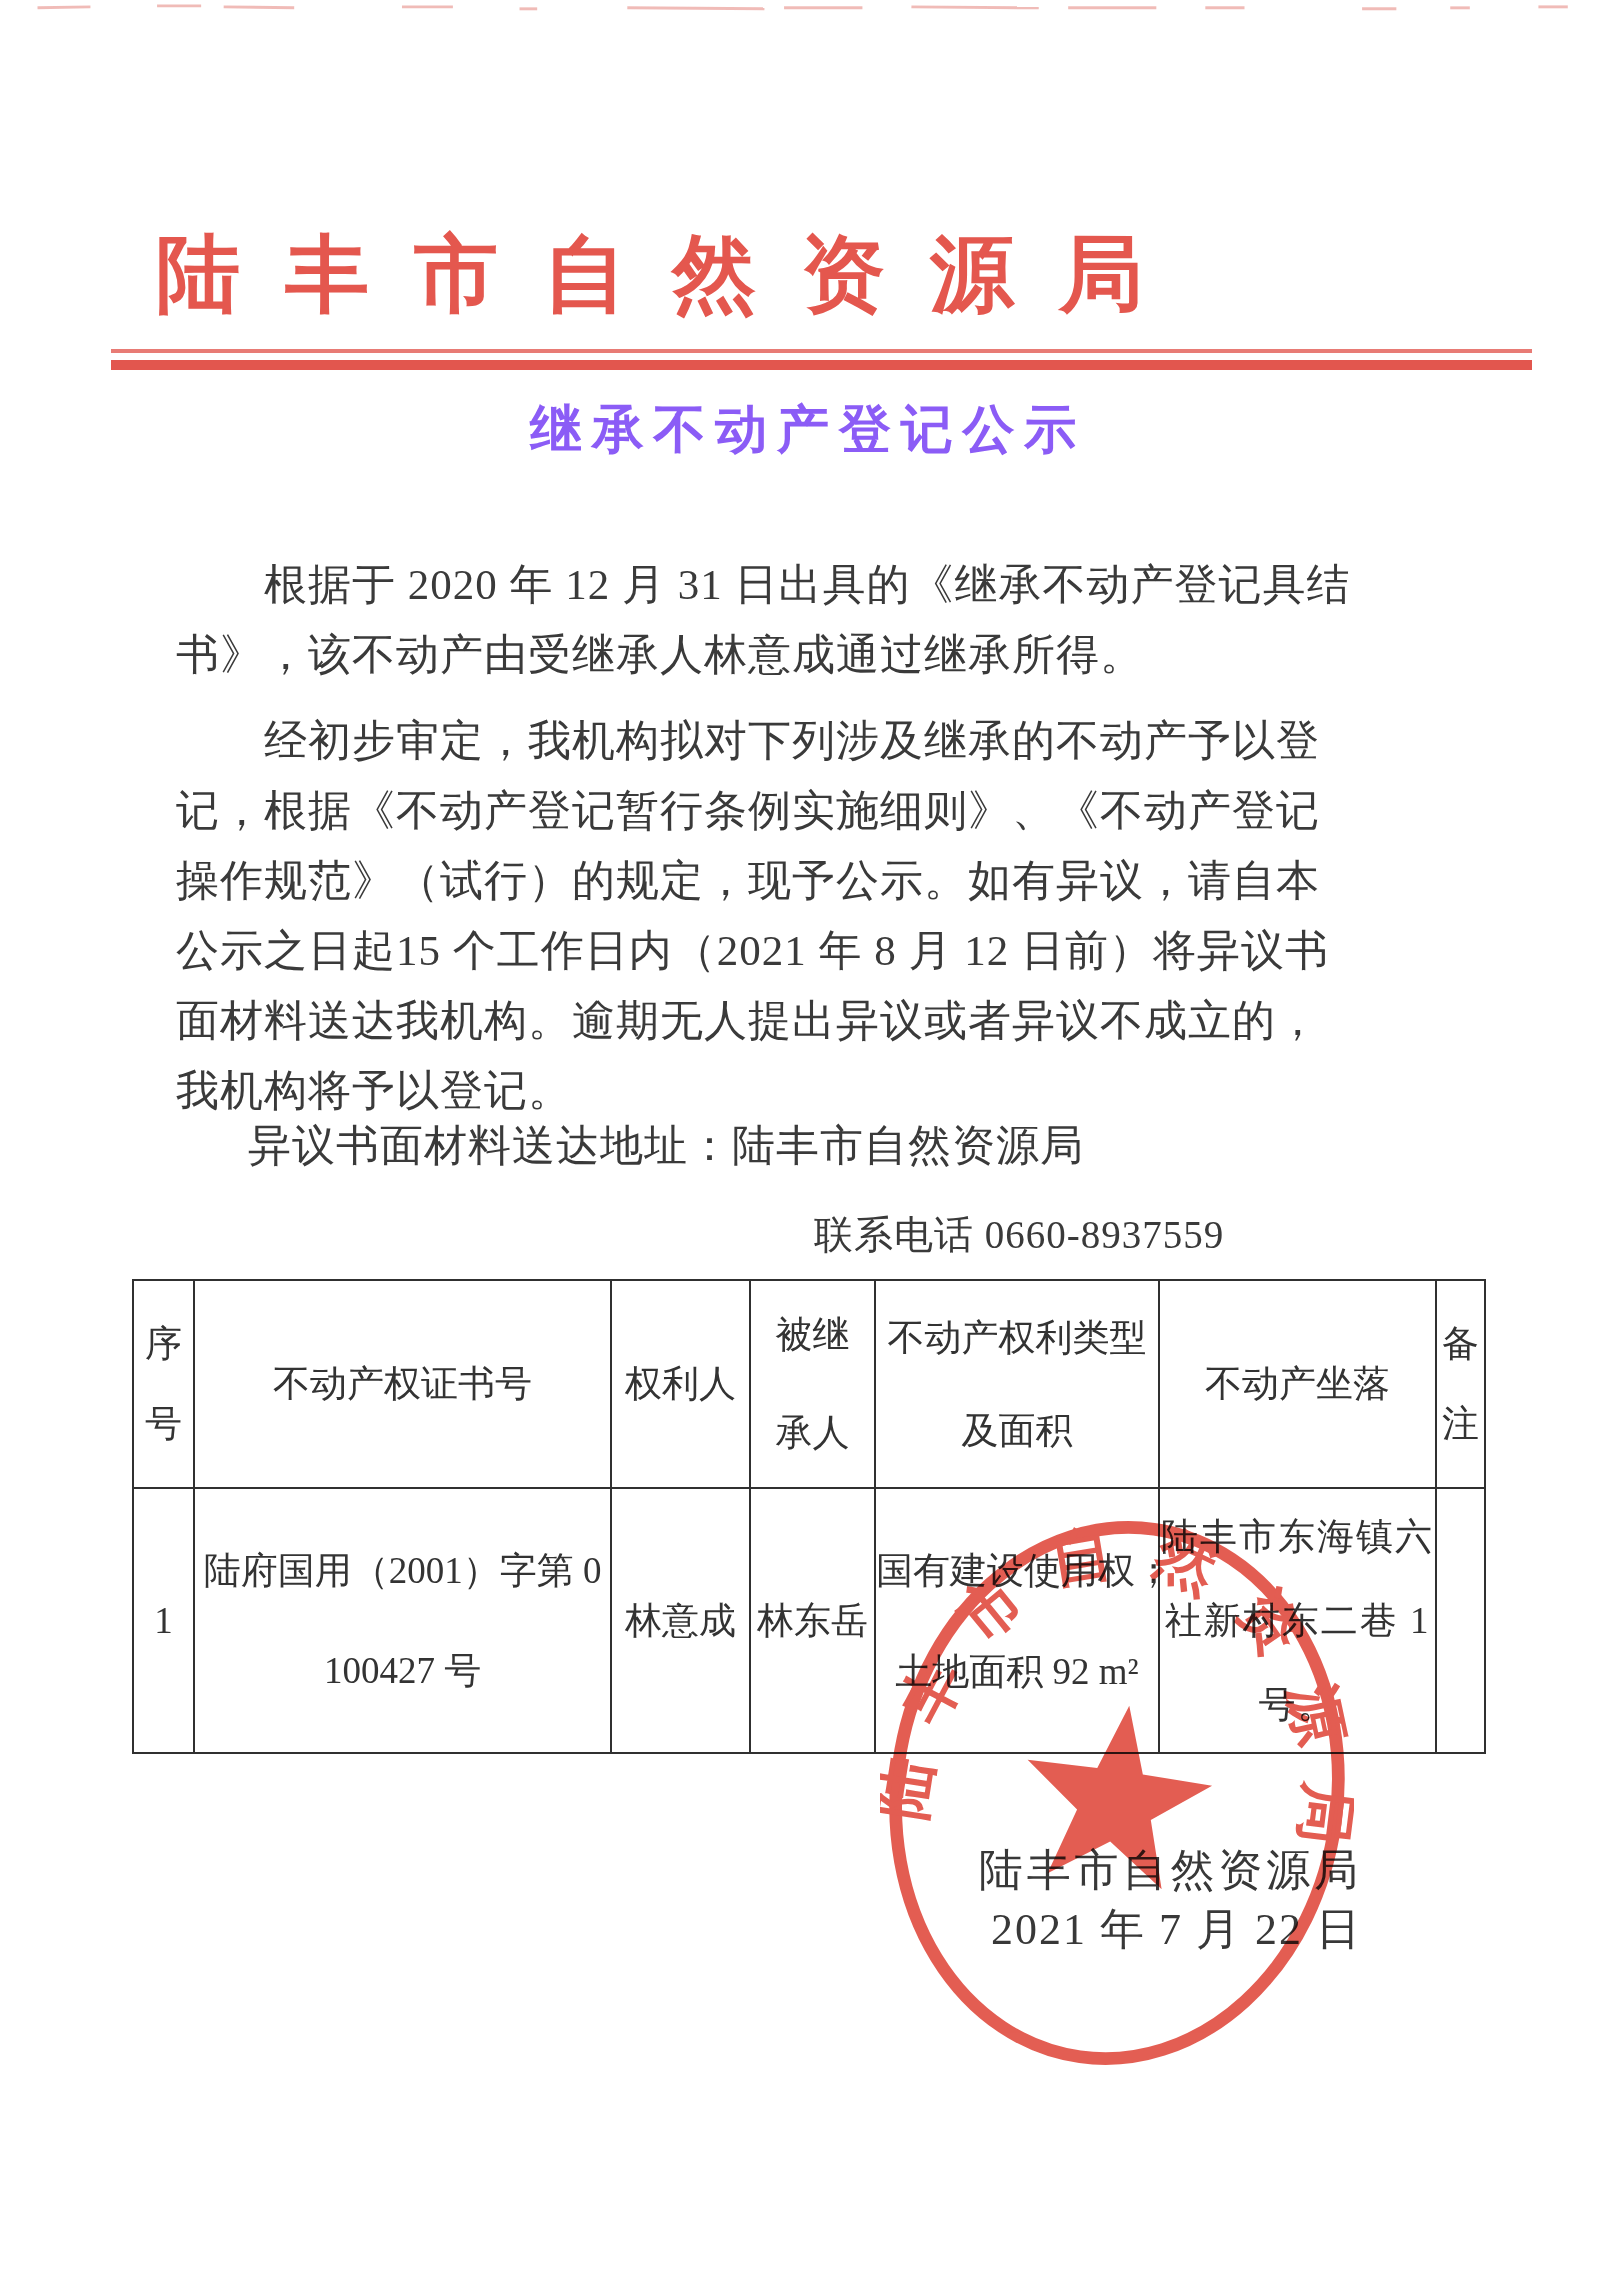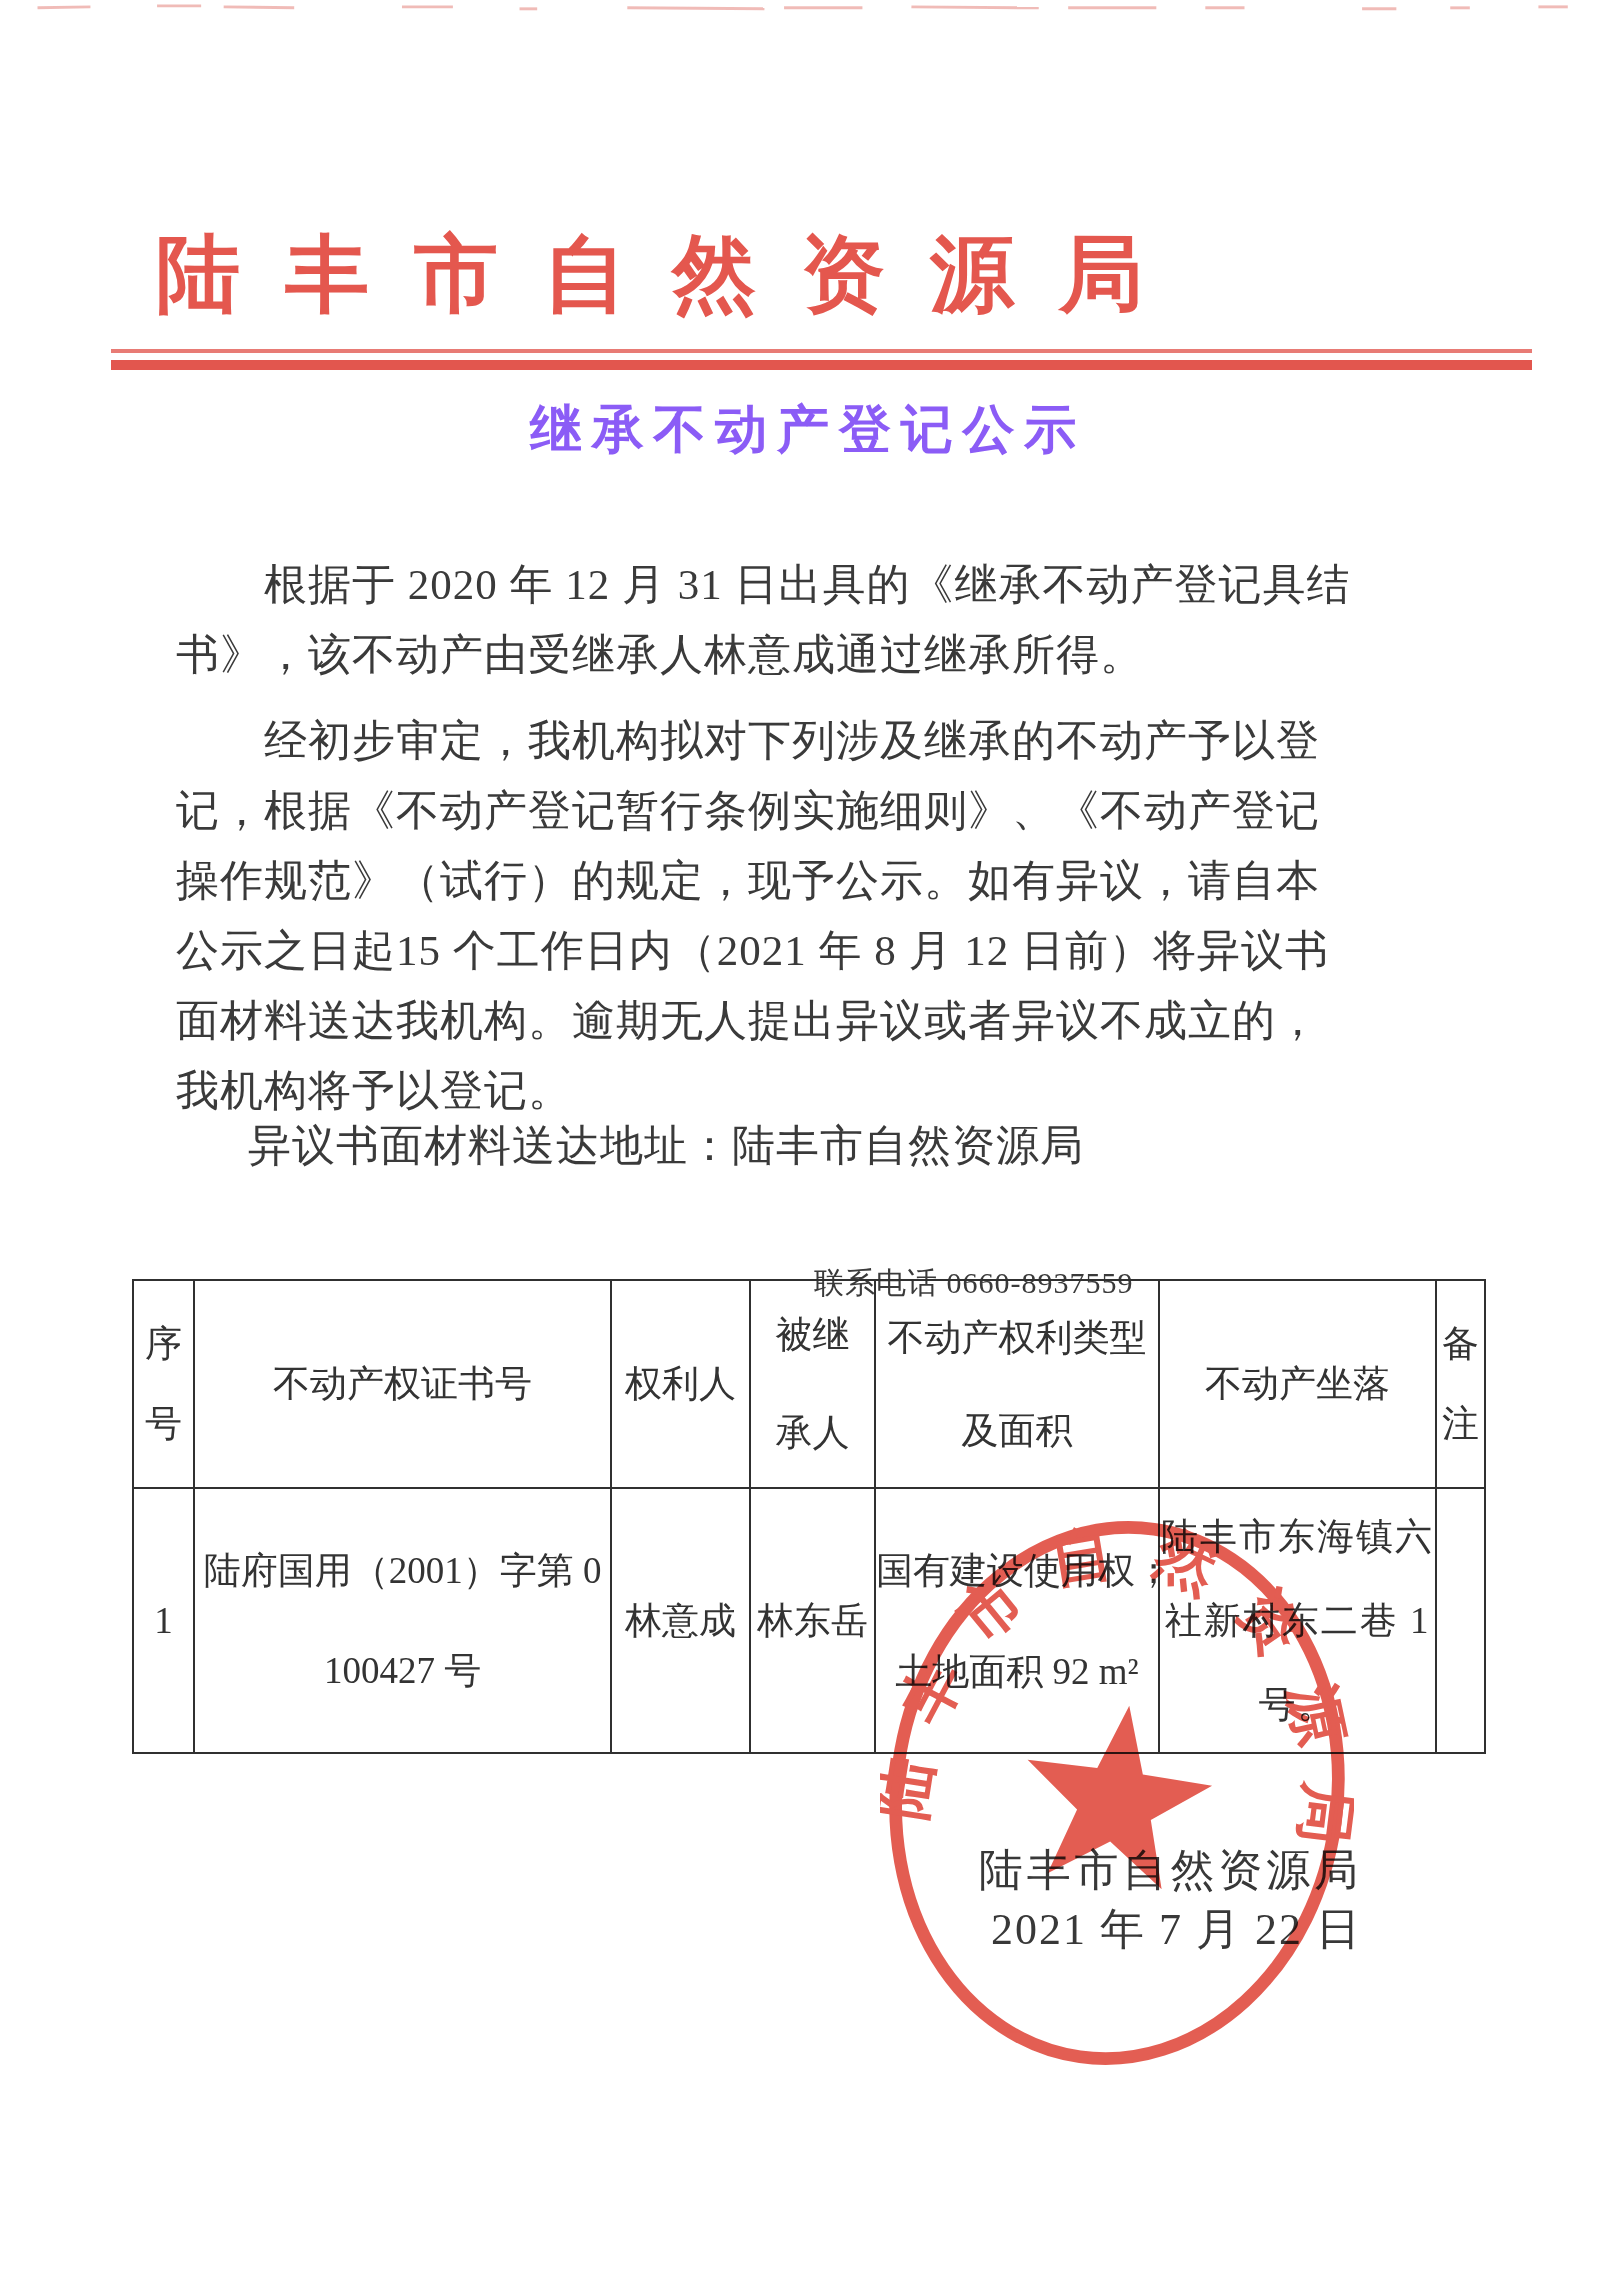--- a/index.html
+++ b/index.html
@@ -46,22 +46,22 @@
     color: #3a3a3a;
   }
   .body-text p { margin: 16px; white-space: pre; }
 
   .address-line {
     left: 160px; top: 1111px; width: 1171px;
     font-size: 43px; line-height: 70px; letter-spacing: 1px;
     white-space: pre;
   }
   .phone-line {
-    left: 814px; top: 1248px;
-    font-size: 30px; line-height: 70px; letter-spacing: 1px;
+    left: 814px; top: 1200px;
+    font-size: 39px; line-height: 70px; letter-spacing: 1px;
     white-space: pre;
   }
 
   
   table.doc-table {
     position: absolute;
     left: 132px; top: 1279px;
     width: 1353px;
     border-collapse: collapse;
     table-layout: fixed;

